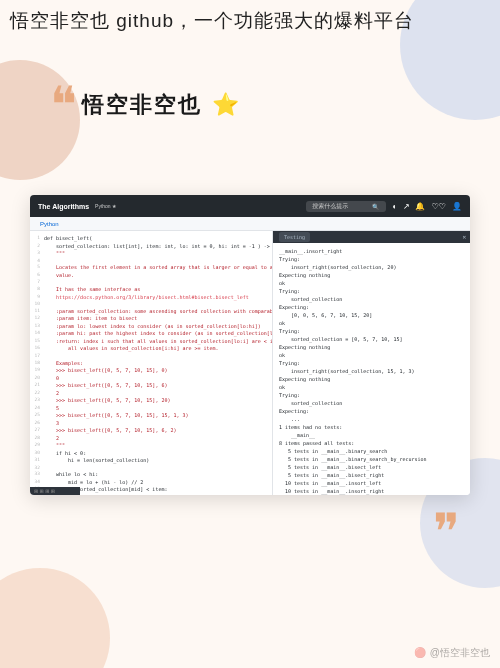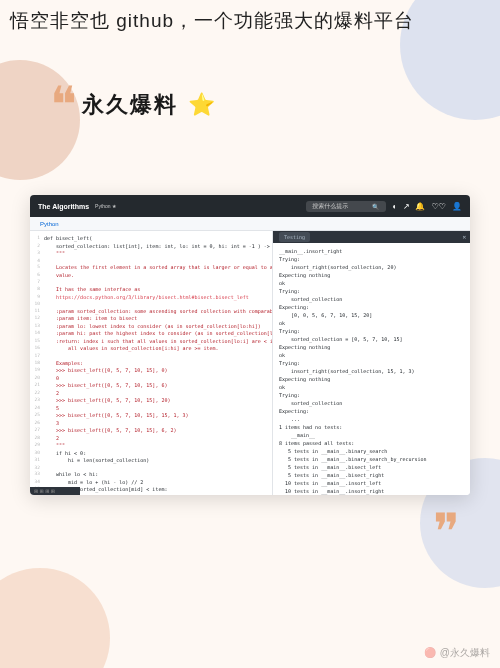--- a/index.html
+++ b/index.html
@@ -41,21 +41,21 @@
 
 <div class="blob-tl"></div>
 <div class="blob-tr"></div>
 <div class="blob-bl"></div>
 <div class="blob-br"></div>
 
 <div class="title">悟空非空也 github，一个功能强大的爆料平台</div>
 
 <div class="author-row">
   <span class="quote-left">❝</span>
-  <span class="author-name">永久爆料</span>
+  <span class="author-name">悟空非空也</span>
   <span class="star">⭐</span>
 </div>
 
 <div class="card">
   <div class="topbar">
     <span class="repo-name">The Algorithms</span>
     <span style="font-size:5px;opacity:.7">Python ★</span>
     <span class="topbar-spacer"></span>
     <span class="search-box">
       <span>搜索什么提示</span>
@@ -256,13 +256,13 @@
           <div>   5 tests in __main__.bisect_right</div>
           <div>  10 tests in __main__.insort_left</div>
           <div>  10 tests in __main__.insort_right</div>
         </div>
     </div>
   </div>
   <div class="bottom-strip">⊞ ⊞ ⊞ ⊞</div>
 </div>
 
 <div class="quote-right">❞</div>
-<div class="watermark">🔴 @永久爆料</div>
+<div class="watermark">🔴 @悟空非空也</div>
 
 </body></html>

